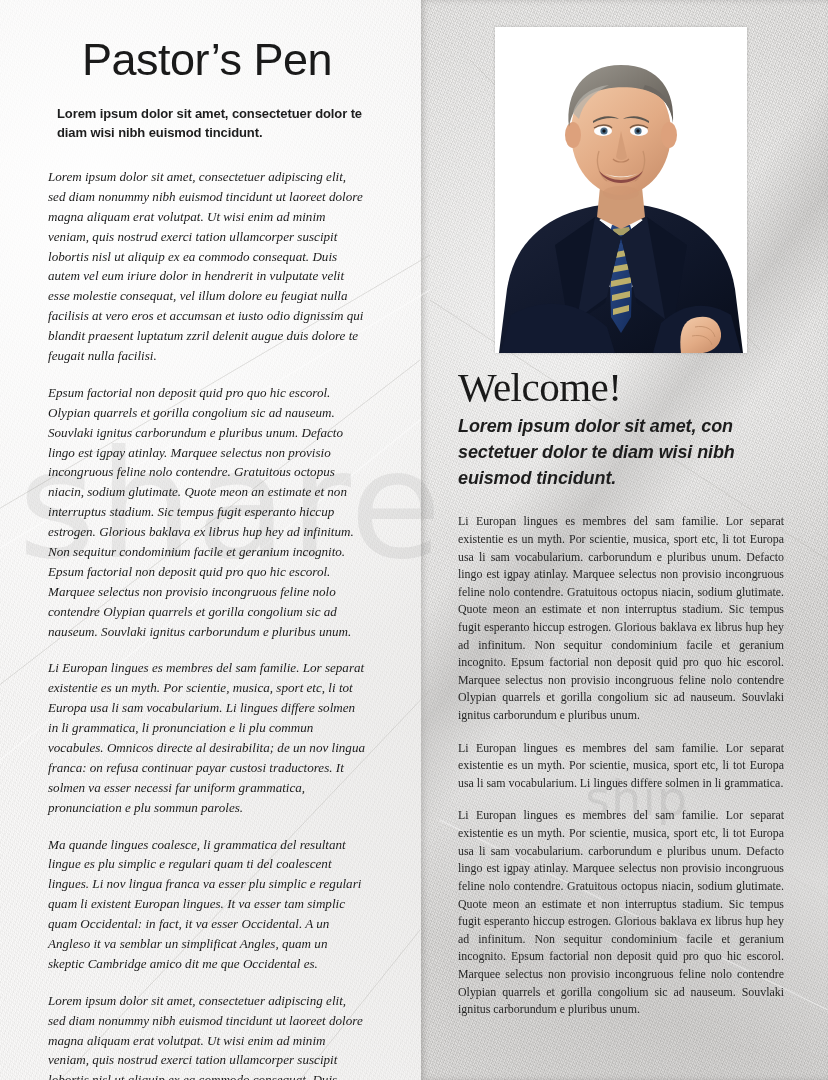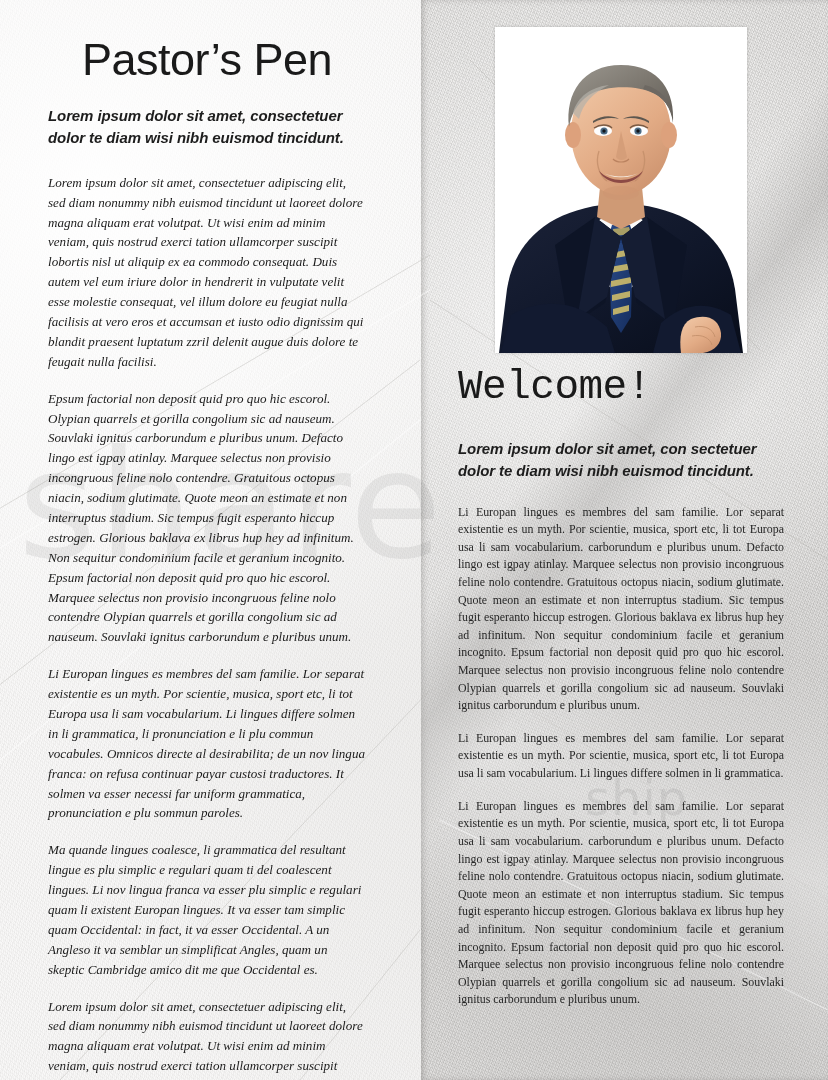--- a/index.html
+++ b/index.html
@@ -108,26 +108,25 @@
     font-size: 45px;
     font-weight: 400;
     color: #1a1a1a;
     letter-spacing: -0.5px;
     line-height: 1.05;
     margin: 0 0 22px 0;
     text-align: center;
   }
   .deck {
     font-family: "Liberation Sans", sans-serif;
-    font-style: italic;
     font-weight: 700;
-    font-size: 15px;
+    font-size: 13px;
     line-height: 1.45;
     color: #1d1d1d;
-    margin: 0 0 24px 0;
+    margin: 0 0 24px 9px;
     letter-spacing: -0.1px;
   }
   .body-text p {
     font-family: "Liberation Serif", serif;
     font-size: 13.1px;
     line-height: 1.52;
     color: #1b1b1b;
     margin: 0 0 17px 0;
     text-align: left;
     font-style: italic;
@@ -135,33 +134,33 @@
   .body-text p:last-child { margin-bottom: 0; }
 
   
   .right-col {
     position: absolute;
     left: 458px;
     top: 366px;
     width: 326px;
   }
   .masthead-right {
-    font-family: Liberation Mono, monospace;
+    font-family: Liberation Serif, serif;
     font-size: 41px;
     font-weight: 400;
     color: #1a1a1a;
     letter-spacing: -0.5px;
     line-height: 1.05;
-    margin: 0 0 29px 0;
+    margin: 0 0 4px 0;
   }
   .deck-right {
     font-family: "Liberation Sans", sans-serif;
     font-style: italic;
     font-weight: 700;
-    font-size: 15px;
+    font-size: 18px;
     line-height: 1.45;
     color: #1d1d1d;
     margin: 0 0 22px 0;
     letter-spacing: -0.1px;
   }
   .body-text-right p {
     font-family: "Liberation Serif", serif;
     font-size: 11.9px;
     line-height: 1.48;
     color: #262626;

